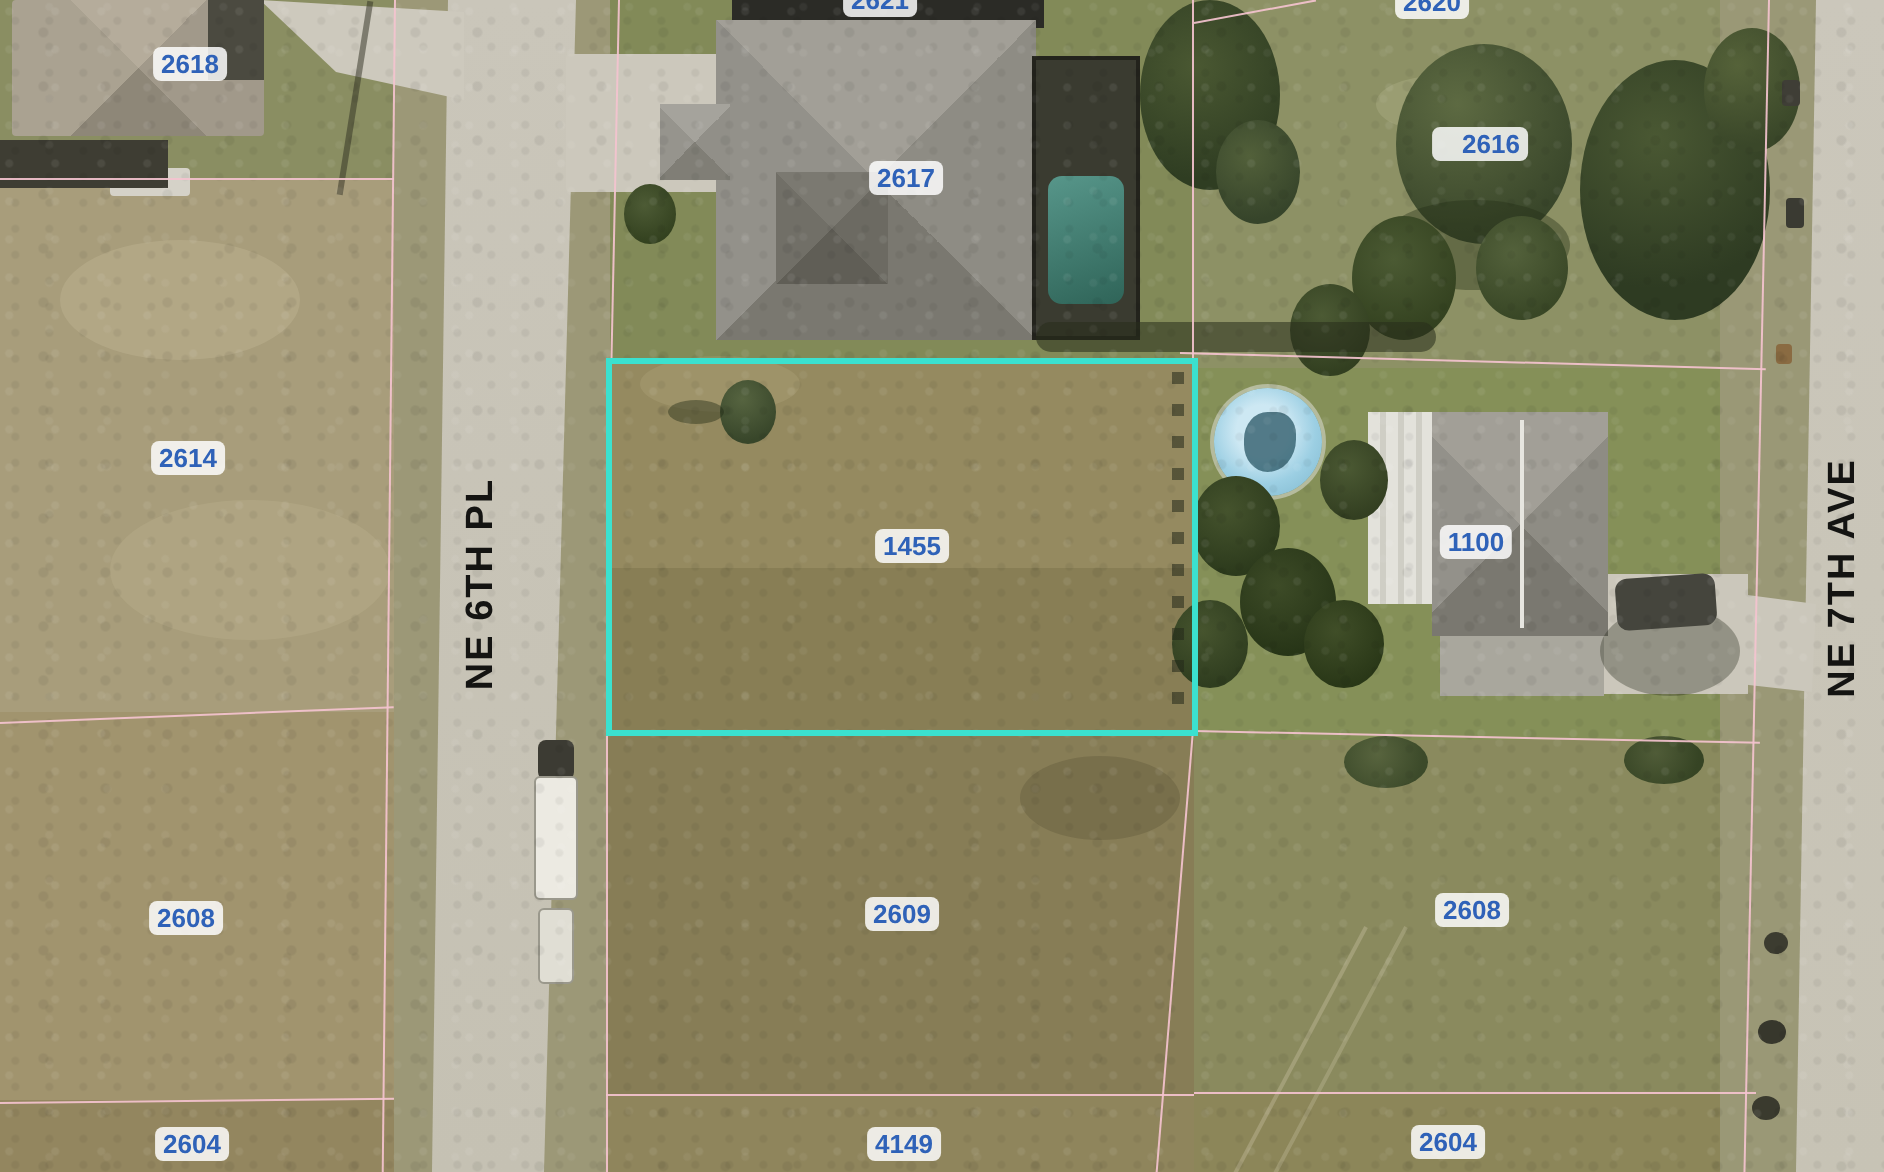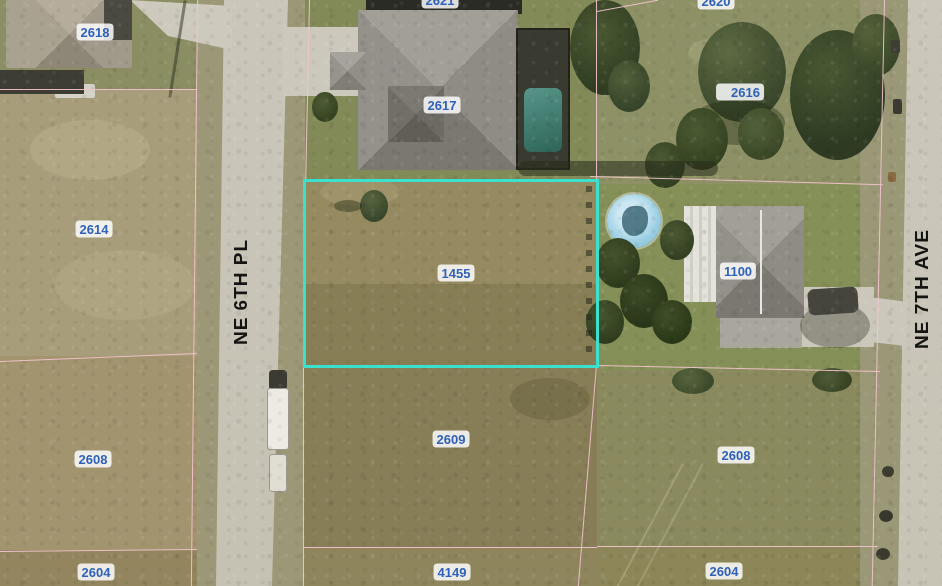--- a/index.html
+++ b/index.html
@@ -145,25 +145,25 @@
 
   <div class="hl"></div>
 
 
   <div class="street" style="left:241px;top:292px;">NE 6TH PL</div>
   <div class="street" style="left:922px;top:289px;">NE 7TH AVE</div>
 
   <div class="pl" style="left:95px;top:32px;">2618</div>
   <div class="pl" style="left:440px;top:0px;">2621</div>
   <div class="pl" style="left:716px;top:1px;">2620</div>
-  <div class="pl" style="left:442px;top:89px;margin-top:16px;">2617</div>
-  <div class="pl" style="left:740px;top:92px;padding-left:15px;">2616</div>
+  <div class="pl" style="left:453px;top:89px;">2617</div>
+  <div class="pl" style="left:740px;top:72px;padding-left:15px;">2616</div>
   <div class="pl" style="left:94px;top:229px;">2614</div>
   <div class="pl" style="left:456px;top:273px;">1455</div>
   <div class="pl" style="left:738px;top:271px;">1100</div>
   <div class="pl" style="left:93px;top:459px;">2608</div>
-  <div class="pl" style="left:451px;top:439px;">2609</div>
+  <div class="pl" style="left:451px;top:457px;">2609</div>
   <div class="pl" style="left:736px;top:455px;">2608</div>
   <div class="pl" style="left:96px;top:572px;">2604</div>
   <div class="pl" style="left:452px;top:572px;">4149</div>
   <div class="pl" style="left:724px;top:571px;">2604</div>
 
 </div>
 
 </body></html>

